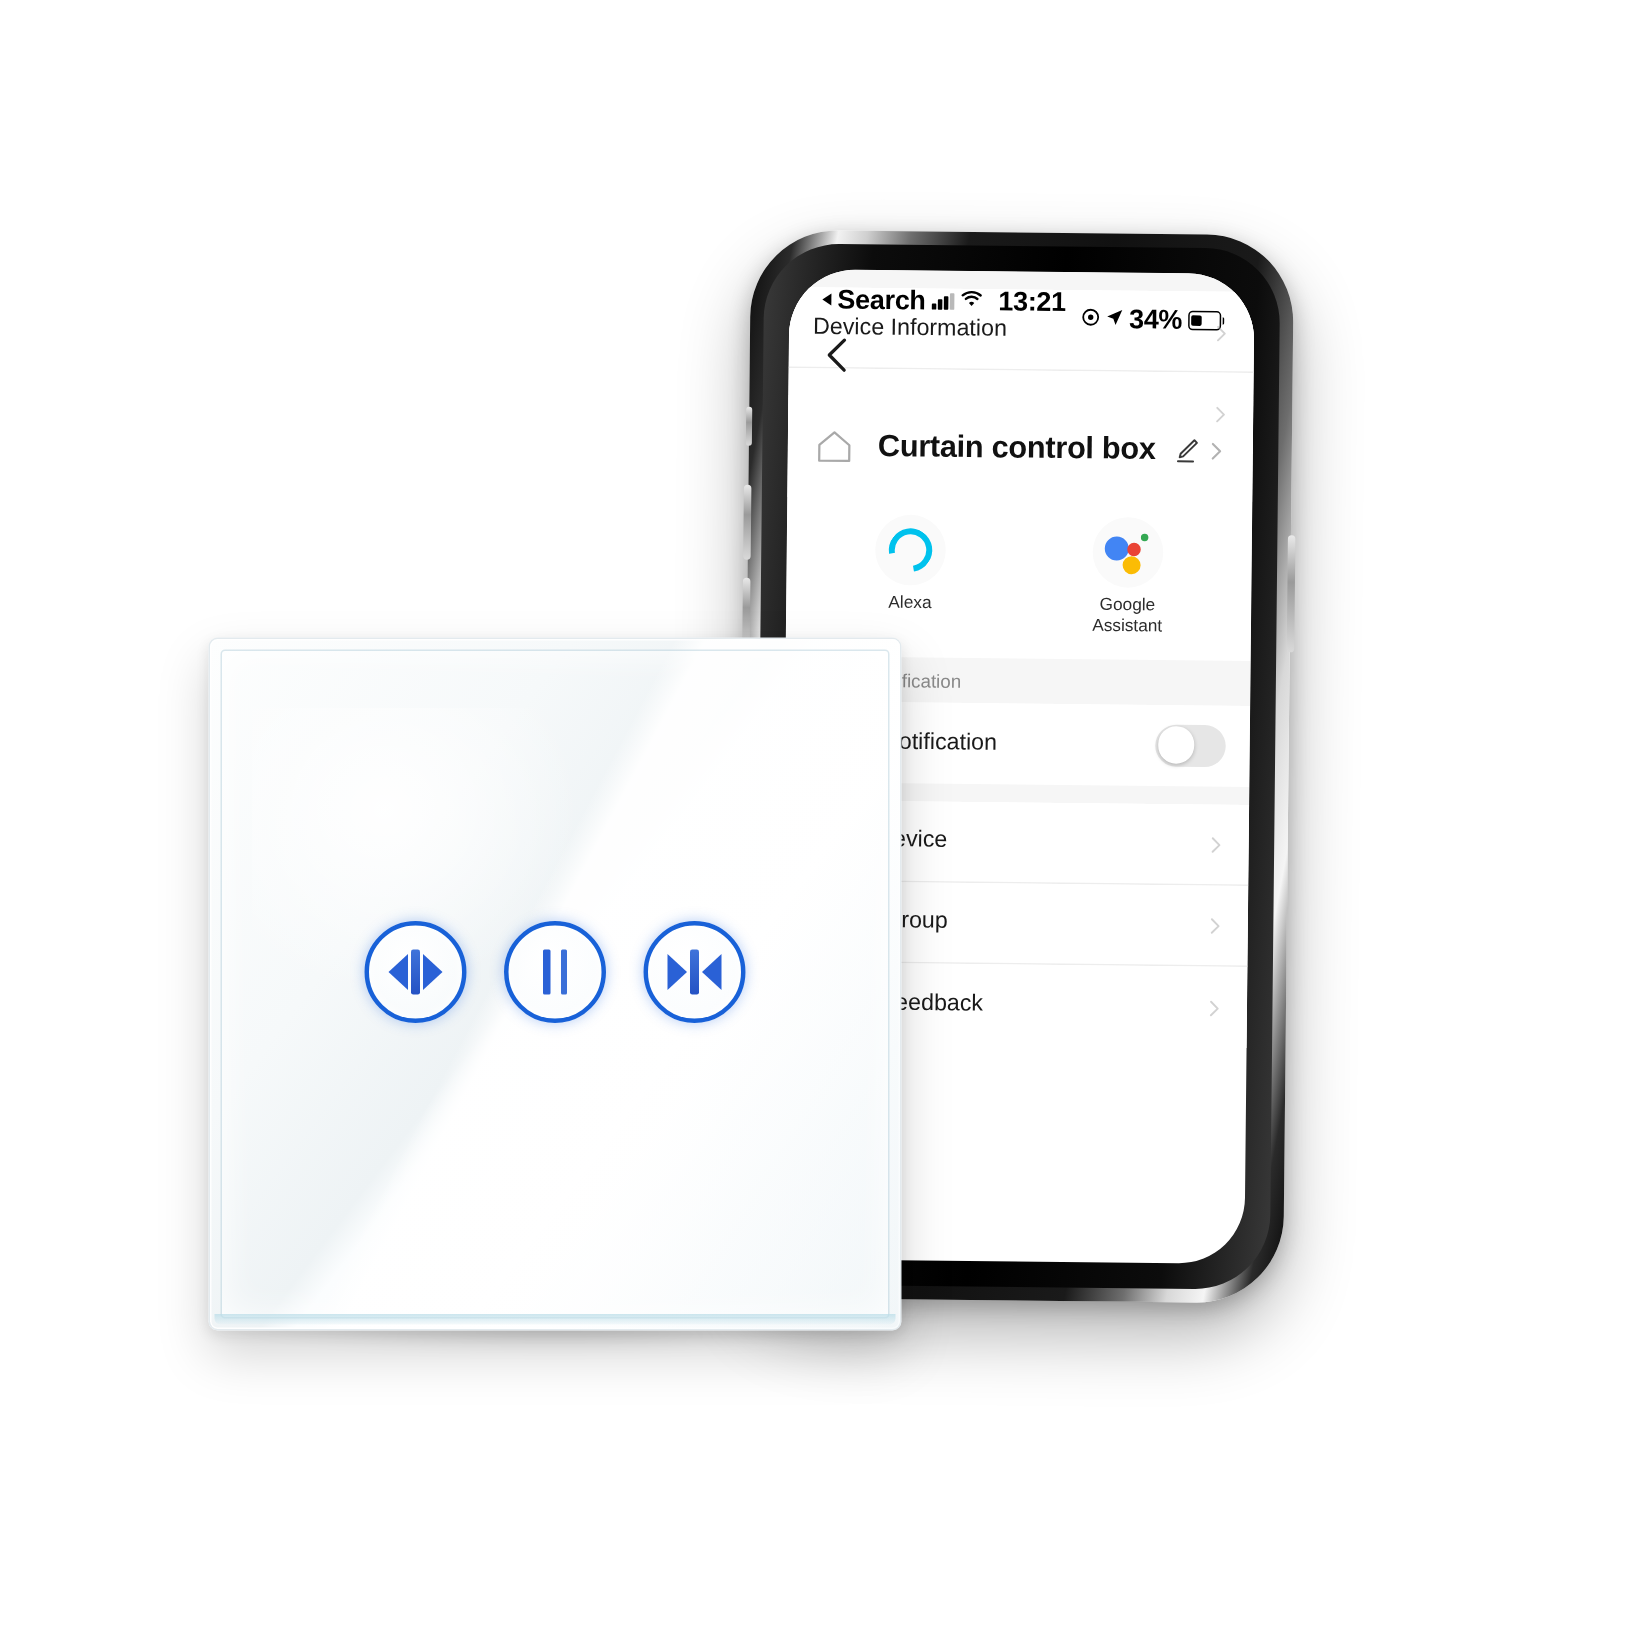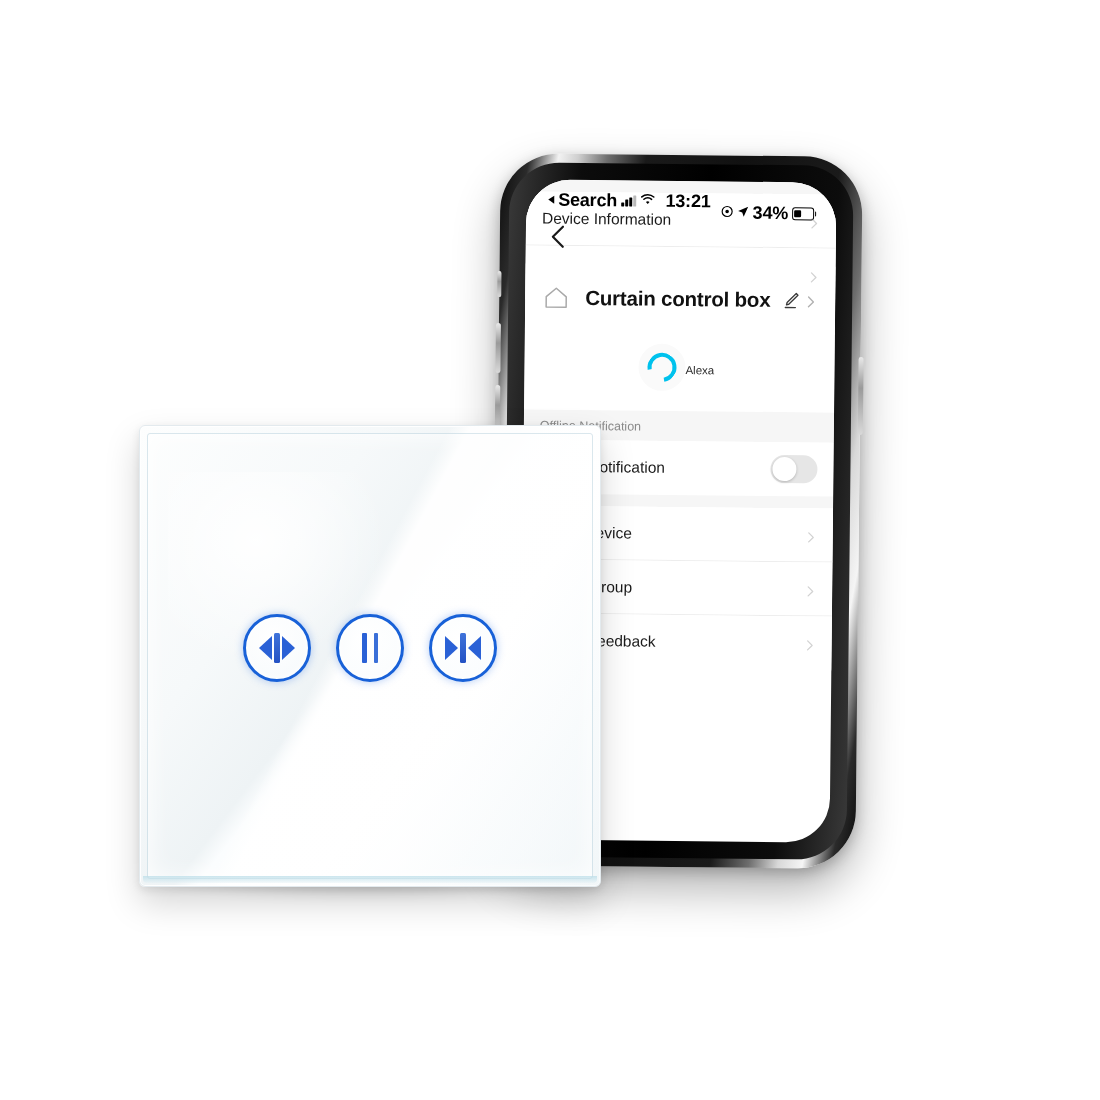--- a/index.html
+++ b/index.html
@@ -93,21 +93,21 @@
   }
   .row:last-child{border-bottom:none;}
   .row-label{flex:1;font-size:15.5px;color:#1a1a1a;}
   .row .chev{width:12px;height:12px;opacity:.45;}
 
   
   #thirdparty-strip{
     background:#fff;display:flex;justify-content:space-around;align-items:flex-start;
     padding:13px 10px 14px 10px;box-sizing:border-box;
   }
-  .tp-item{width:82px;display:flex;flex-direction:row;align-items:center;}
+  .tp-item{width:82px;display:flex;flex-direction:column;align-items:center;}
   .tp-badge{
     width:47px;height:47px;border-radius:50%;background:#fafafa;
     display:flex;align-items:center;justify-content:center;margin-bottom:6px;
   }
   .tp-label{font-size:11.5px;color:#2c2c2c;text-align:center;line-height:1.2;}
 
   
   .alexa-ring{
     width:29px;height:29px;border-radius:50%;
     border:4.2px solid #00c2ed;border-bottom-color:transparent;
@@ -310,20 +310,32 @@
         </div>
       </div>
 
       <div class="sec-head">Third-party Control</div>
       <div id="thirdparty-strip">
         <div class="tp-item">
           <span class="tp-badge">
               <span class="alexa-ring"></span>
             </span>
           <span class="tp-label">Alexa</span>
+        </div>
+        <div class="tp-item">
+          <span class="tp-badge">
+            <span class="ga">
+                <span class="d-blue"></span>
+                <span class="d-red"></span>
+                <span class="d-yellow"></span>
+                <span class="d-green"></span>
+              </span>
+          </span>
+          <span class="tp-label" style="white-space:pre-line">Google
+Assistant</span>
         </div>
       </div>
 
       <div class="sec-head">Offline Notification</div>
       <div class="list">
         <div class="row">
           <span class="row-label">Offline Notification</span>
           <span class="toggle">
               <span class="knob"></span>
             </span>

